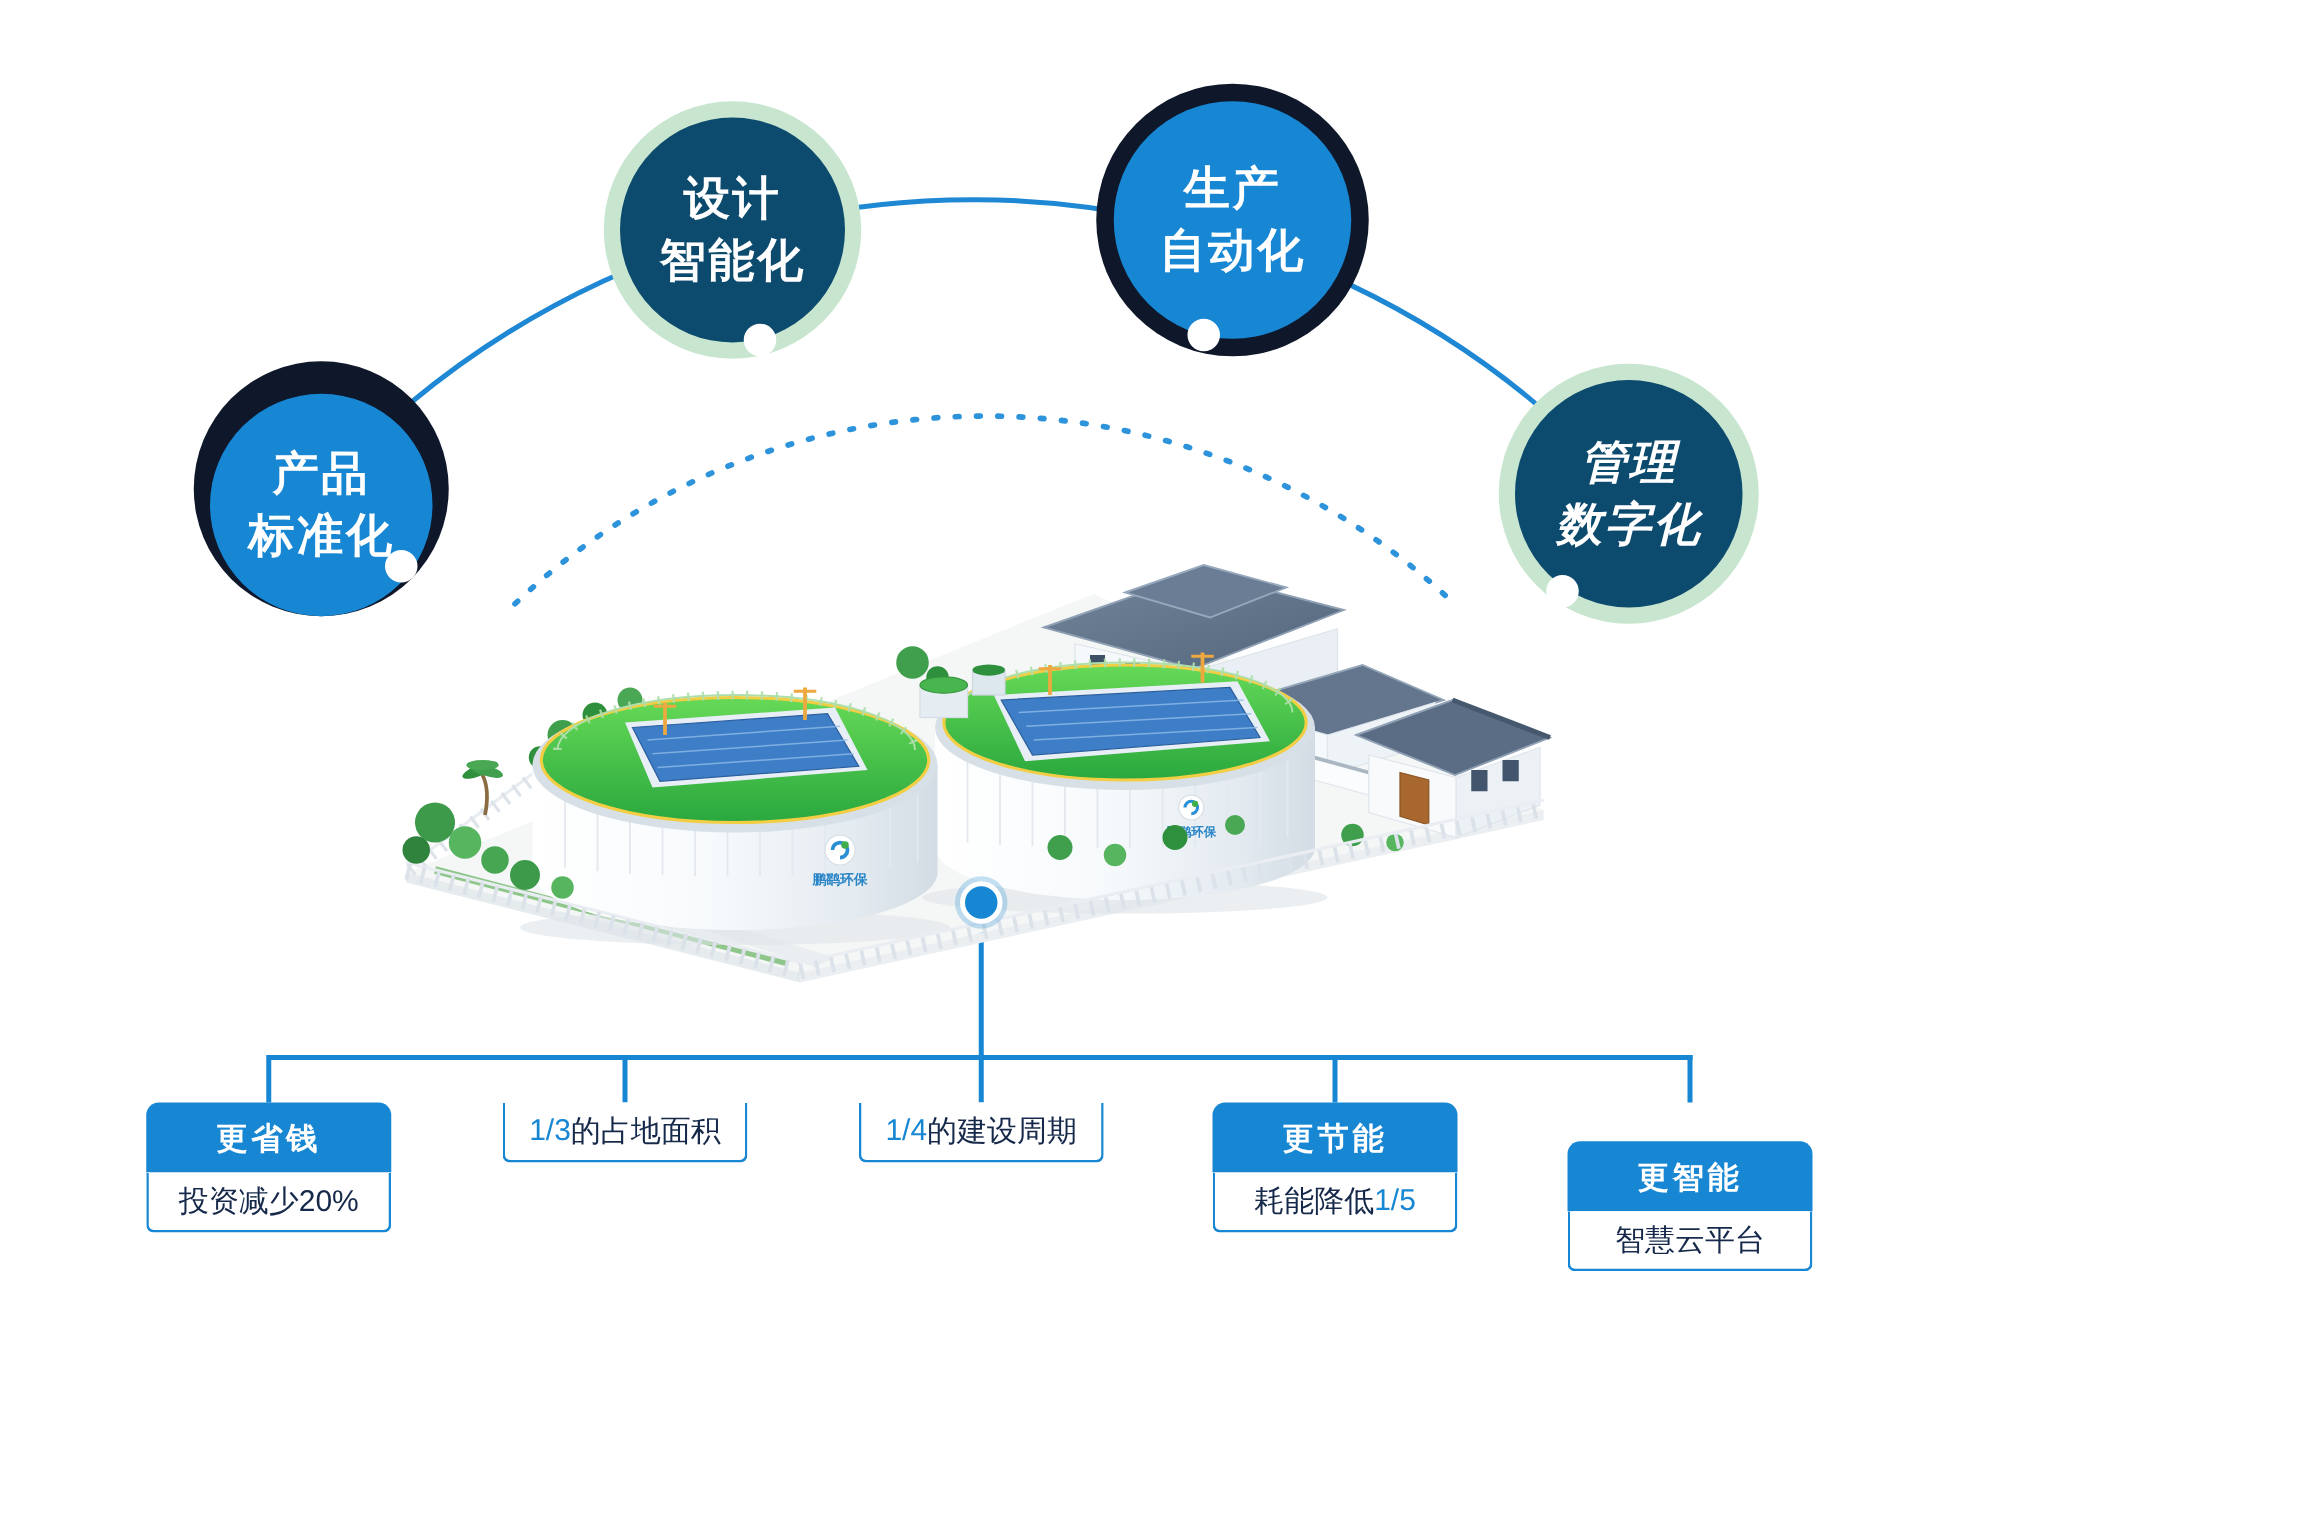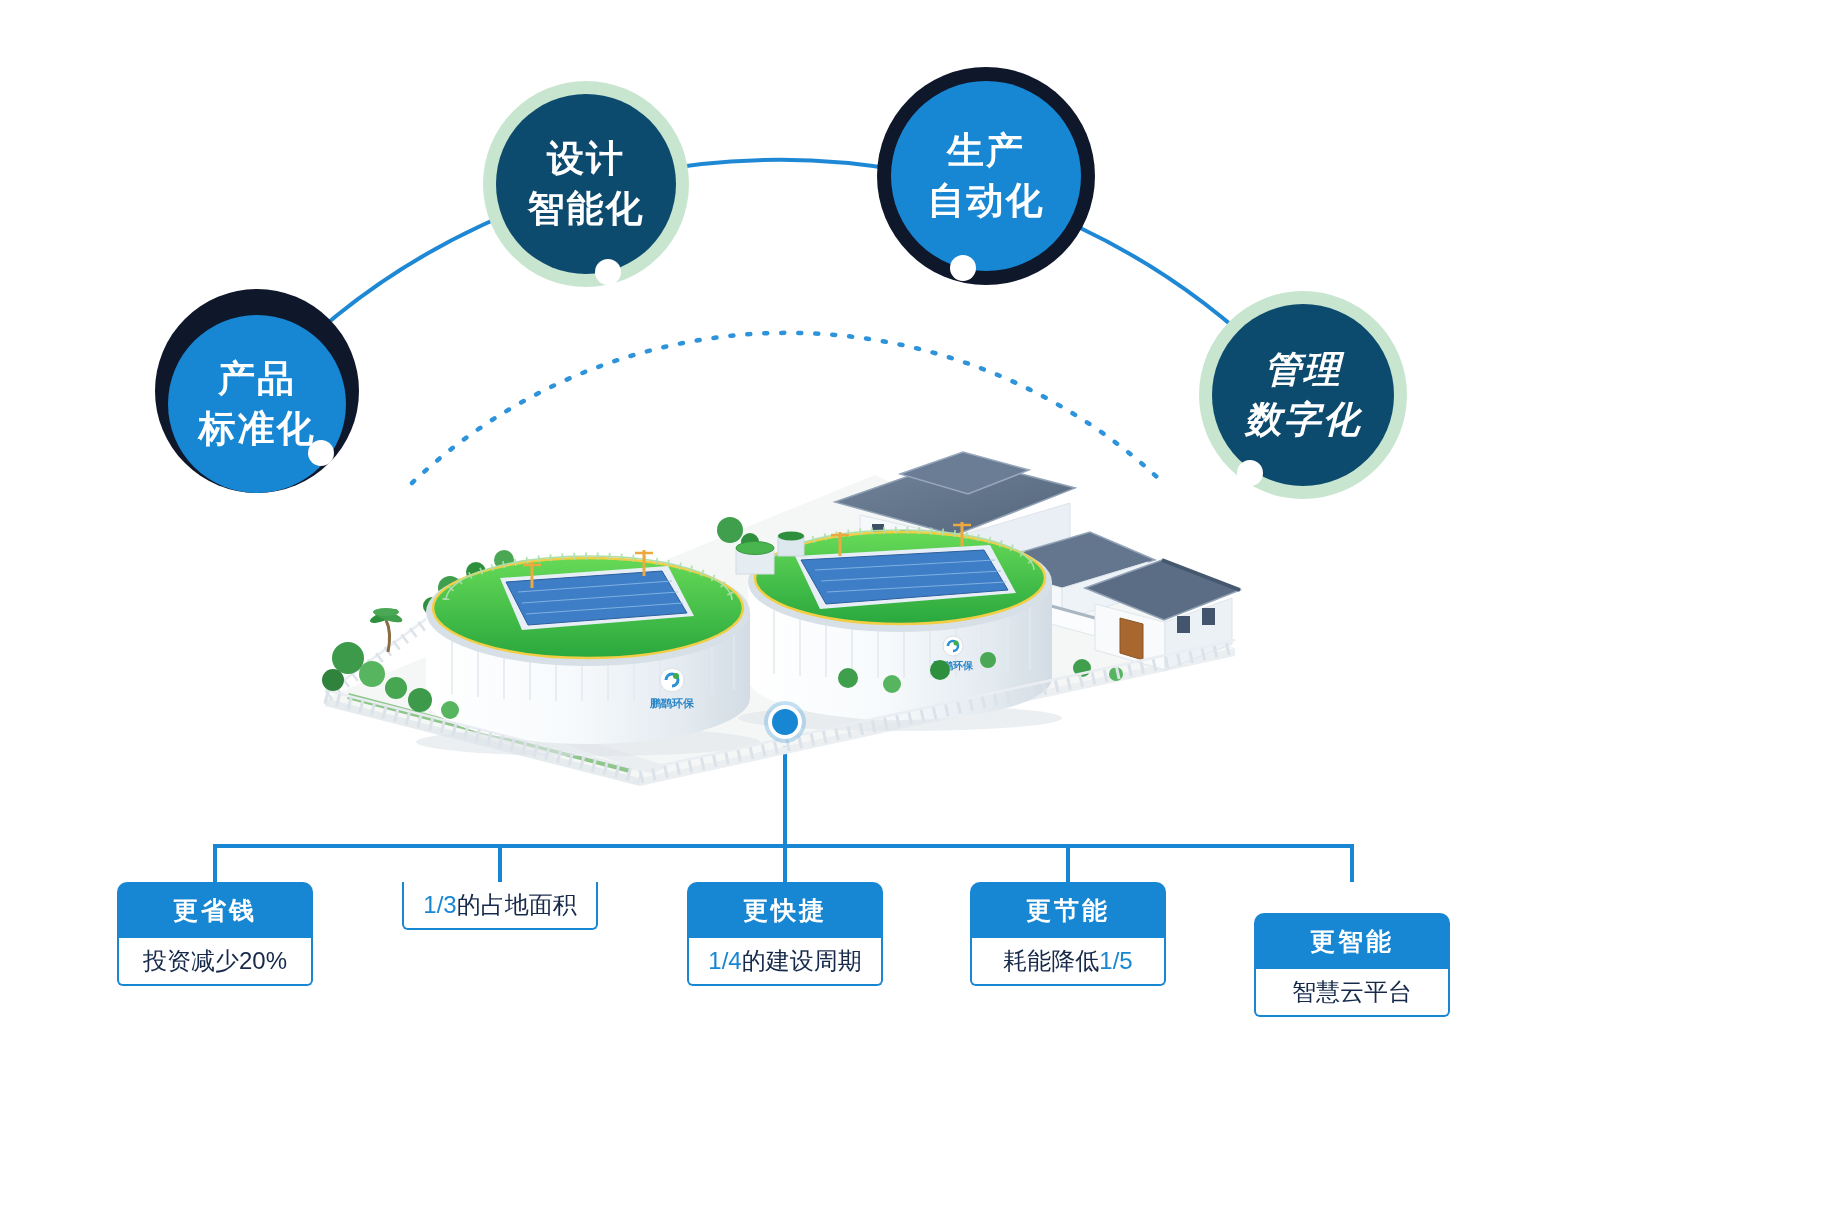--- a/index.html
+++ b/index.html
@@ -283,21 +283,20 @@
       <span>投资减少20%</span>
     </div>
   </div>
   <div class="card" style="left:402px;">
     <div class="card-body">
       <span class="hl">1/3</span>
         <span>的占地面积</span>
     </div>
   </div>
   <div class="card" style="left:687px;">
-    <div class="card-header">更快捷</div>
     <div class="card-body">
       <span class="hl">1/4</span>
         <span>的建设周期</span>
     </div>
   </div>
   <div class="card" style="left:970px;">
     <div class="card-header">更节能</div>
     <div class="card-body">
       <span>耗能降低</span>
         <span class="hl">1/5</span>

